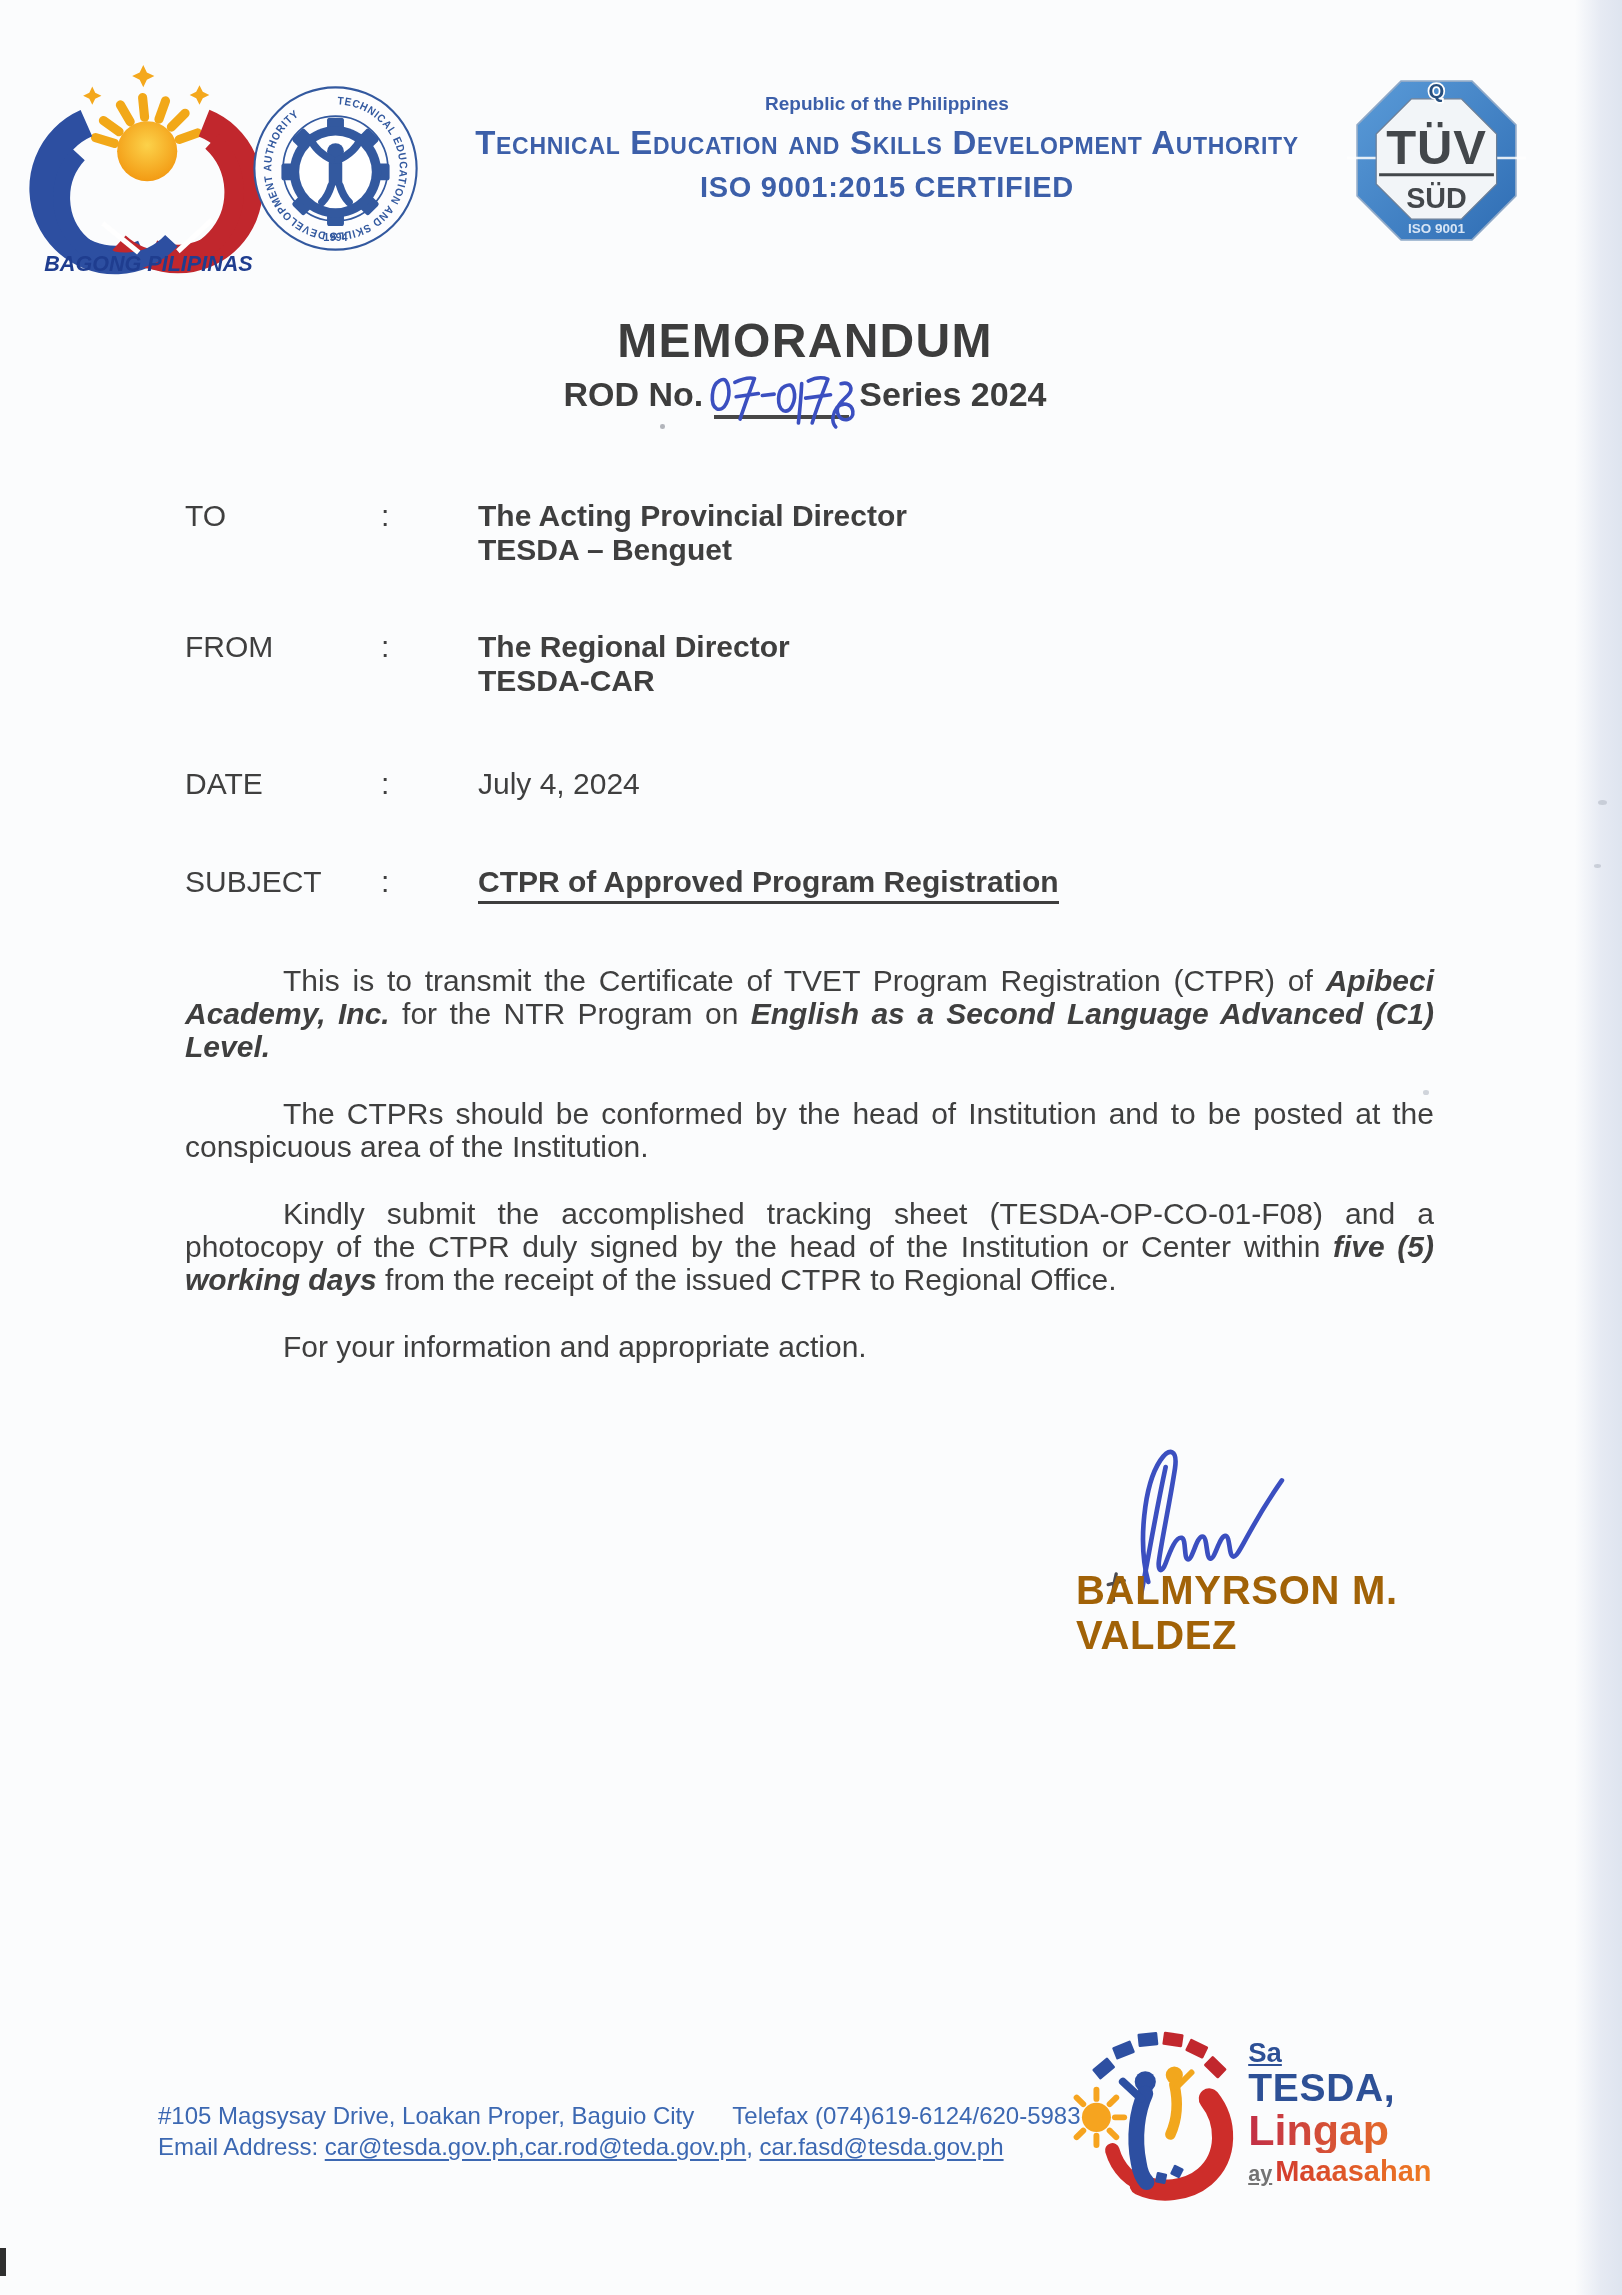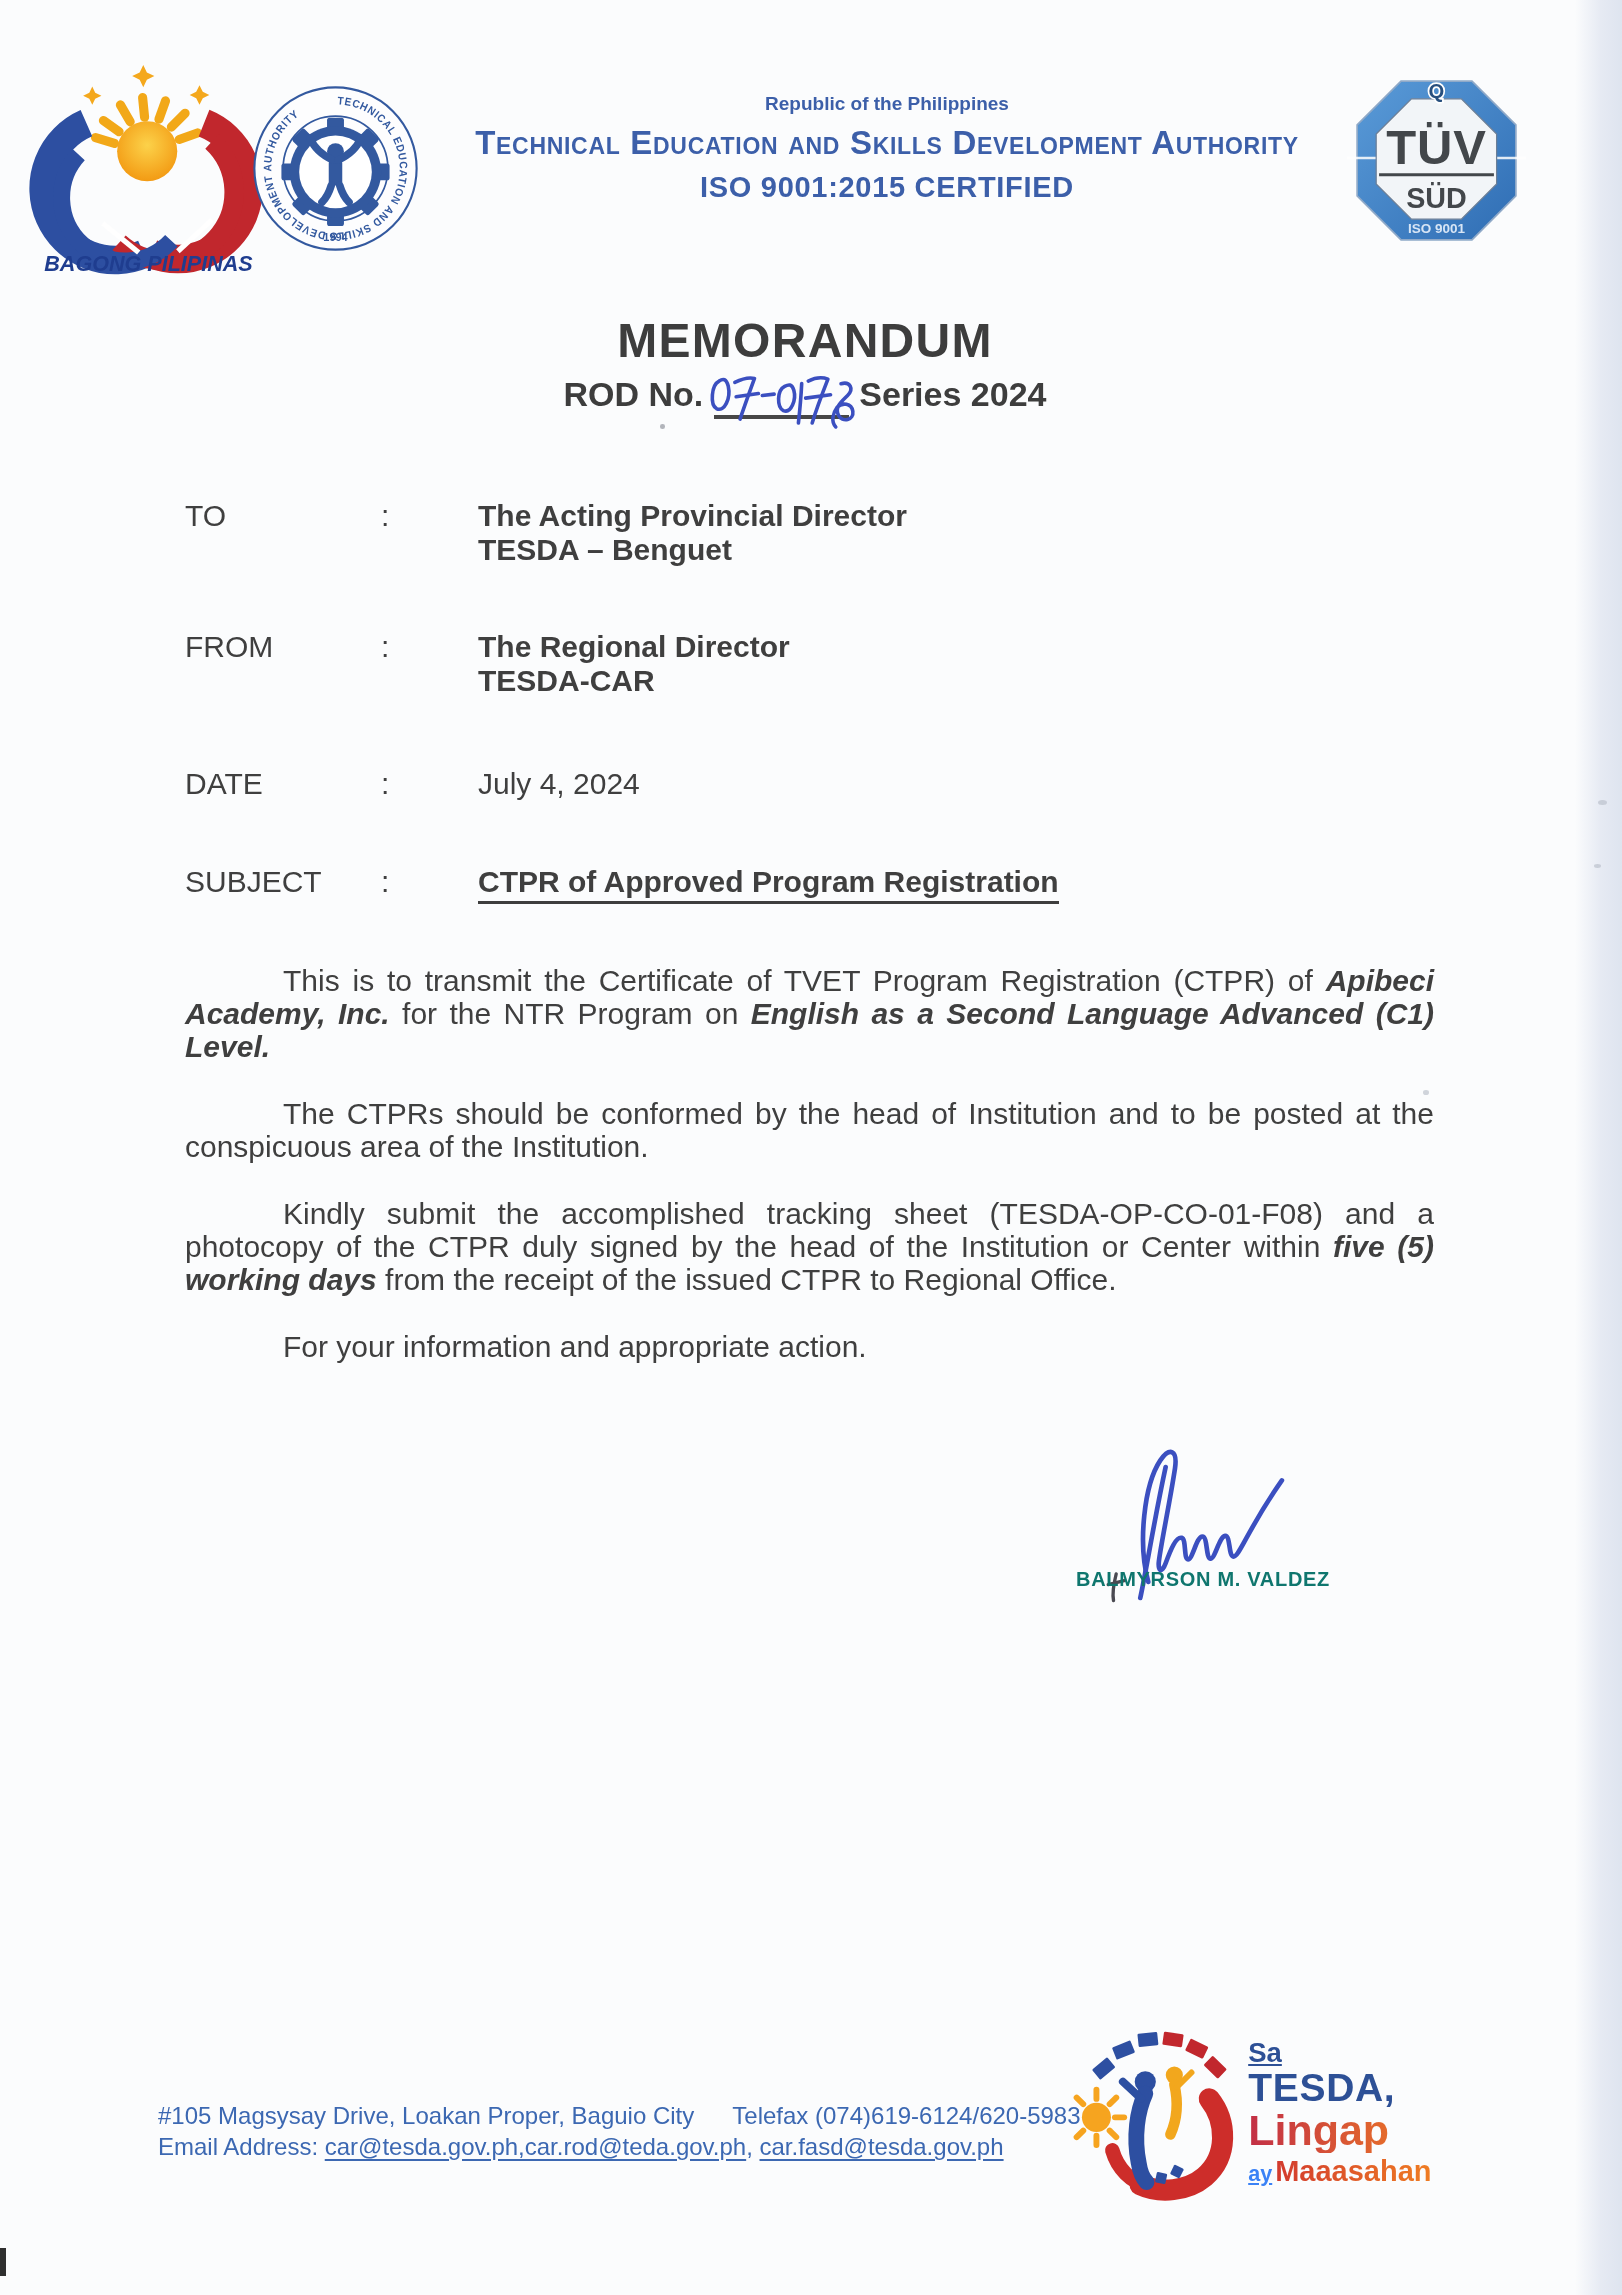--- a/index.html
+++ b/index.html
@@ -34,38 +34,38 @@
 
   
   .body-text{position:absolute;left:185px;top:964px;width:1249px;font-size:30px;
              line-height:33px;text-align:justify;color:#3f3f3f;}
   .body-text p{margin:0 0 34px 0;text-indent:98px;}
   .bi{font-weight:700;font-style:italic;}
 
   
   .signature-svg{position:absolute;left:1046px;top:1443px;width:262px;height:157px;}
   .signatory-name{position:absolute;left:1076px;top:1568px;width:393px;
-                  font-size:20px;font-weight:700;color:#0f766e;letter-spacing:0.7px;}
+                  font-size:40px;font-weight:700;color:#a16207;letter-spacing:0.7px;}
 
   
   .footer{position:absolute;left:158px;top:2100px;width:955px;font-size:24px;
           line-height:31px;color:#3c68b2;}
   .footer .gap{display:inline-block;width:38px;}
   .email-link{color:#3c68b2;text-decoration:underline;text-underline-offset:3.9px;}
 
   .lingap{position:absolute;left:1074px;top:2021px;width:393px;height:177px;display:flex;}
   .lingap-icon{width:165px;height:165px;flex:0 0 auto;}
   .lingap-text{margin-left:9.2px;padding-top:18.3px;line-height:1.04;}
   .lg-sa{font-size:27.5px;font-weight:700;color:#2d5096;text-decoration:underline;}
   .lg-tesda{font-size:39px;font-weight:700;color:#2d5096;letter-spacing:0.7px;}
   .lg-lingap{font-size:43px;font-weight:700;color:#d23a2e;
              background:linear-gradient(90deg,#c22f46,#ef7d23);
              -webkit-background-clip:text;background-clip:text;-webkit-text-fill-color:transparent;}
   .lg-line4{margin-top:2.6px;}
-  .lg-ay{font-size:21.6px;font-weight:700;color:#3b82f6;text-decoration:underline;}
+  .lg-ay{font-size:21.6px;font-weight:700;color:#737373;text-decoration:underline;}
   .lg-maaasahan{font-size:29px;font-weight:700;color:#d23a2e;
              background:linear-gradient(90deg,#d23a2e,#ef7d23);
              -webkit-background-clip:text;background-clip:text;-webkit-text-fill-color:transparent;}
 
   
   .edge-right{position:absolute;right:0;top:0;width:47px;height:2295px;
               background:linear-gradient(90deg,rgba(228,233,242,0),#e6eaf3 55%,#dee4ef);}
   .mark-bl{position:absolute;left:0;top:2248px;width:5.9px;height:27.5px;background:#2f2f2f;}
   .speck{position:absolute;background:#b9bfc9;border-radius:50%;opacity:.65;}
 </style>

